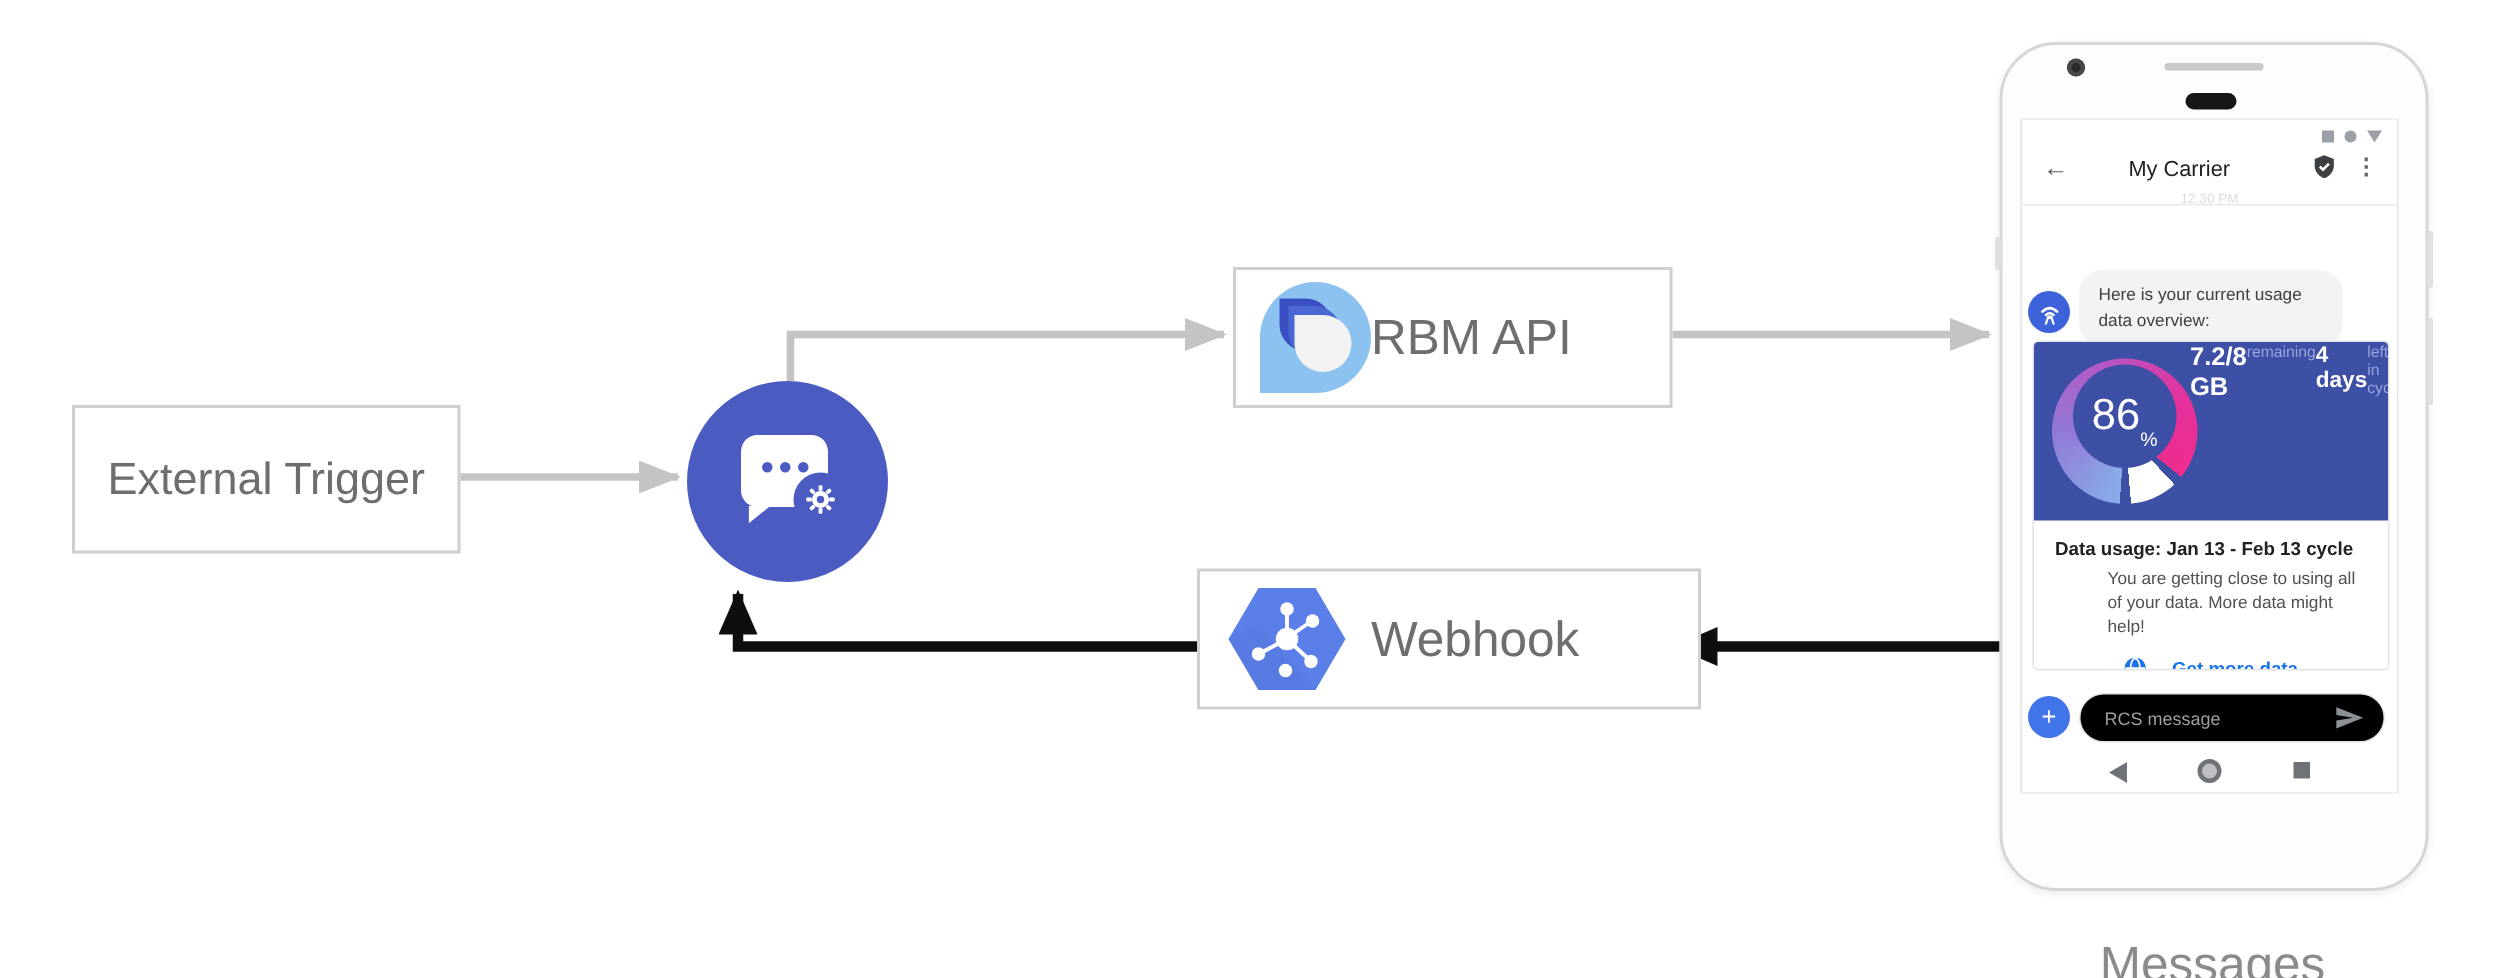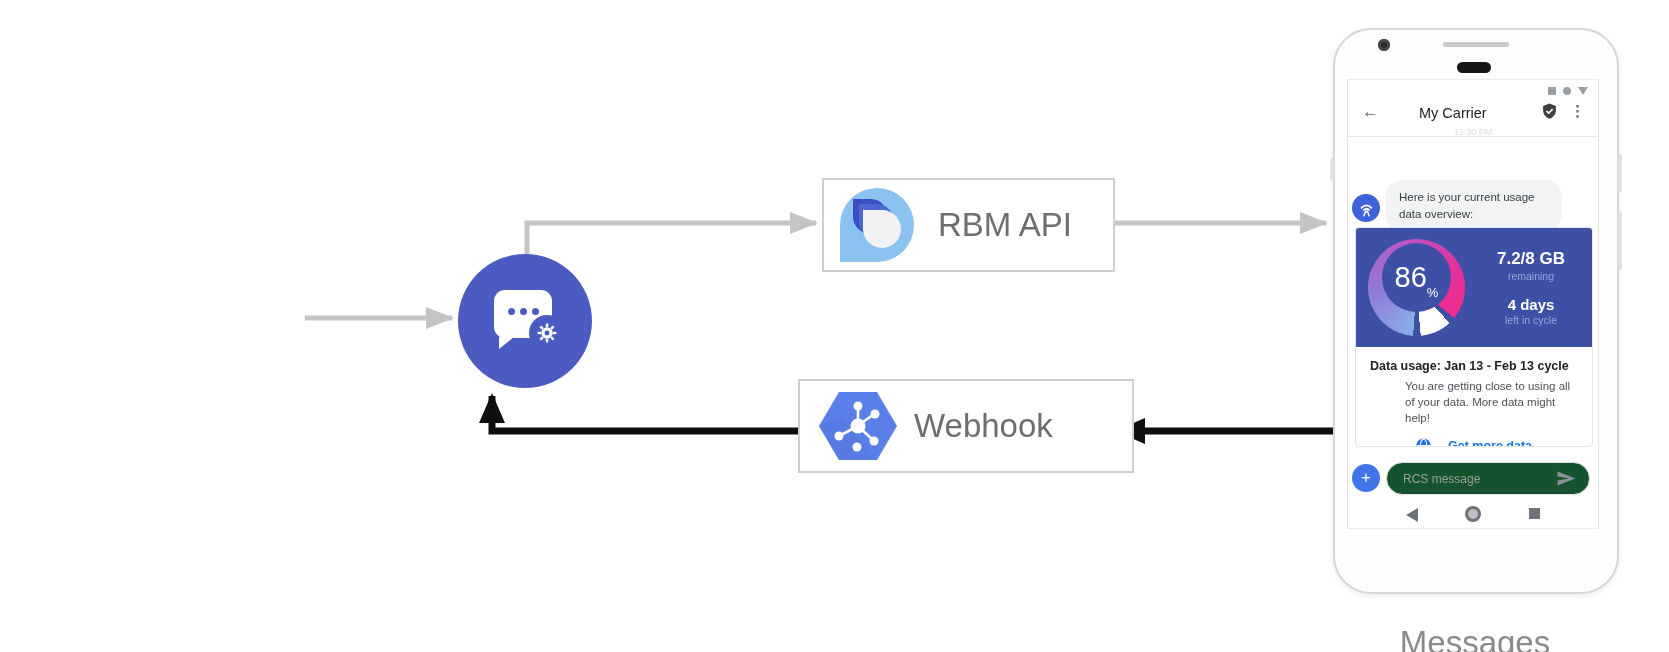--- a/index.html
+++ b/index.html
@@ -7,21 +7,21 @@
   #canvas{position:relative;width:1669px;height:652px;background:#fff;overflow:hidden;}
 
   
   #wires{position:absolute;left:0;top:0;width:1669px;height:652px;z-index:1;}
 
   
   .dbox{position:absolute;background:#fff;border:2px solid #CFCFCF;display:flex;align-items:center;z-index:2;}
   .dlabel{color:#6E6E6E;font-weight:300;}
   #ext-box{left:48px;top:270px;width:255px;height:95px;justify-content:center;}
   #ext-box .dlabel{font-size:30px;}
-  #api-box{left:822px;top:178px;width:273px;height:90px;padding-left:16px;gap:24px;align-items:center;}
+  #api-box{left:822px;top:178px;width:273px;height:90px;padding-left:16px;gap:0;align-items:center;}
   #api-box .dlabel{font-size:33px;}
   #hook-box{left:798px;top:379px;width:314px;height:90px;padding-left:18px;gap:16px;}
   #hook-box .dlabel{font-size:33px;}
 
   
   .api-logo{position:relative;width:74px;height:74px;flex:0 0 auto;}
   .api-logo .outer{position:absolute;left:0;top:0;width:74px;height:74px;background:#8CC2EF;border-radius:50% 50% 50% 0;}
   .api-logo .dark{position:absolute;left:13px;top:11px;width:35px;height:35px;background:#3A50C2;border-radius:0 50% 50% 50%;}
   .api-logo .mid{position:absolute;left:19px;top:16px;width:35px;height:35px;background:#4A67D4;border-radius:0 50% 50% 50%;}
   .api-logo .front{position:absolute;left:23px;top:22px;width:38px;height:38px;background:#F2F2F2;border-radius:0 50% 50% 50%;}
@@ -66,34 +66,34 @@
 
   .card{position:absolute;left:7px;top:147px;width:238px;height:220px;background:#fff;border:1px solid #E2E4E7;border-radius:4px;box-sizing:border-box;overflow:hidden;}
   .card-blue{position:relative;width:100%;height:119px;background:#3E4FA6;}
   .donut{position:absolute;left:12px;top:11px;width:97px;height:97px;border-radius:50%;
     background:conic-gradient(from 184deg,
       #87AEE9 0deg,#9179D6 85deg,#BA55C2 165deg,#E5309A 240deg,#EE2D8F 305deg,
       #3E4FA6 305deg 313deg,#FFFFFF 313deg 351deg,#3E4FA6 351deg 360deg);}
   .donut-hole{position:absolute;left:14px;top:4px;width:69px;height:69px;border-radius:50%;background:#3E4FA6;display:flex;align-items:center;justify-content:center;}
   .pct{color:#fff;font-size:29px;font-weight:300;}
   .pct-sign{color:#fff;font-size:13px;align-self:flex-end;margin-bottom:12px;}
-  .card-stats{position:absolute;left:115px;top:0;width:120px;height:119px;display:flex;flex-direction:column;align-items:center;justify-content:center;}
+  .card-stats{position:absolute;left:115px;top:0;width:120px;height:119px;display:flex;align-items:flex-start;justify-content:center;}
   .stat-big{color:#fff;font-size:17px;font-weight:bold;}
   .stat-sub{color:#99A4DD;font-size:10.5px;margin-top:1px;}
   .stat-gap{height:14px;}
   .stat-big2{color:#fff;font-size:15px;font-weight:bold;}
   .card-info{padding:12px 14px 0 14px;}
   .info-title{font-size:12.5px;font-weight:bold;color:#212121;}
   .info-body{font-size:11.5px;color:#4D5156;line-height:1.4;margin-top:5px;margin-left:35px;}
   .chip{display:flex;align-items:center;justify-content:center;gap:17px;margin-top:12px;cursor:pointer;text-align:center;}
   .chip-label{color:#1A73E8;font-size:12.5px;font-weight:bold;}
 
   .composer{position:absolute;left:0;top:382px;width:100%;height:36px;}
   .plus-btn{position:absolute;left:4px;top:2px;width:28px;height:28px;border-radius:50%;background:#4174E8;color:#fff;font-size:17px;display:flex;align-items:center;justify-content:center;}
-  .pill{position:absolute;left:38px;top:0;width:204px;height:33px;border:1px solid #E3E3E3;border-radius:17px;background:#14532d;box-sizing:border-box;display:flex;align-items:center;}
+  .pill{position:absolute;left:38px;top:0;width:204px;height:33px;border:1px solid #E3E3E3;border-radius:17px;background:#000000;box-sizing:border-box;display:flex;align-items:center;}
   .pill-placeholder{margin-left:16px;font-size:12px;color:#9E9E9E;flex:1;}
   .send{margin-right:12px;display:flex;}
 
   .navbar{position:absolute;left:0;top:424px;width:100%;height:22px;}
   .nav-back{position:absolute;left:58px;top:4px;width:0;height:0;border-top:7px solid transparent;border-bottom:7px solid transparent;border-right:12px solid #6F7378;}
   .nav-home{position:absolute;left:117px;top:2px;width:10px;height:10px;border:3px solid #6F7378;border-radius:50%;background:#BDBFC2;}
   .nav-square{position:absolute;left:181px;top:4px;width:11px;height:11px;background:#6F7378;}
 
   #phone-caption{position:absolute;left:1355px;top:588px;width:240px;text-align:center;font-size:33px;color:#8A8A8A;font-weight:300;z-index:2;margin-top:36px;}
 </style>
@@ -111,20 +111,23 @@
         <path d="M0,0 L30,13 L0,26 Z" fill="#0E0E0E"></path>
       </marker>
     </defs>
     <path d="M305,318 H452" stroke="#C4C4C4" stroke-width="5" fill="none" marker-end="url(#mgray)"></path>
     <path d="M527,254 V223 H816" stroke="#C4C4C4" stroke-width="5" fill="none" marker-end="url(#mgray)"></path>
     <path d="M1097,223 H1326" stroke="#C4C4C4" stroke-width="5" fill="none" marker-end="url(#mgray)"></path>
     <path d="M1333,431 H1118" stroke="#0E0E0E" stroke-width="7" fill="none" marker-end="url(#mblack)"></path>
     <path d="M800,431 H492 V396" stroke="#0E0E0E" stroke-width="7" fill="none" marker-end="url(#mblack)"></path>
   </svg>
 
+  <div class="dbox" id="ext-box">
+    <span class="dlabel">External Trigger</span>
+  </div>
 
   <div id="agent">
     <div class="chat-bubble">
       <div class="chat-dots">
           <i></i>
           <i></i>
           <i></i>
         </div>
       <div class="chat-tail"></div>
       <div class="gear-wrap">

